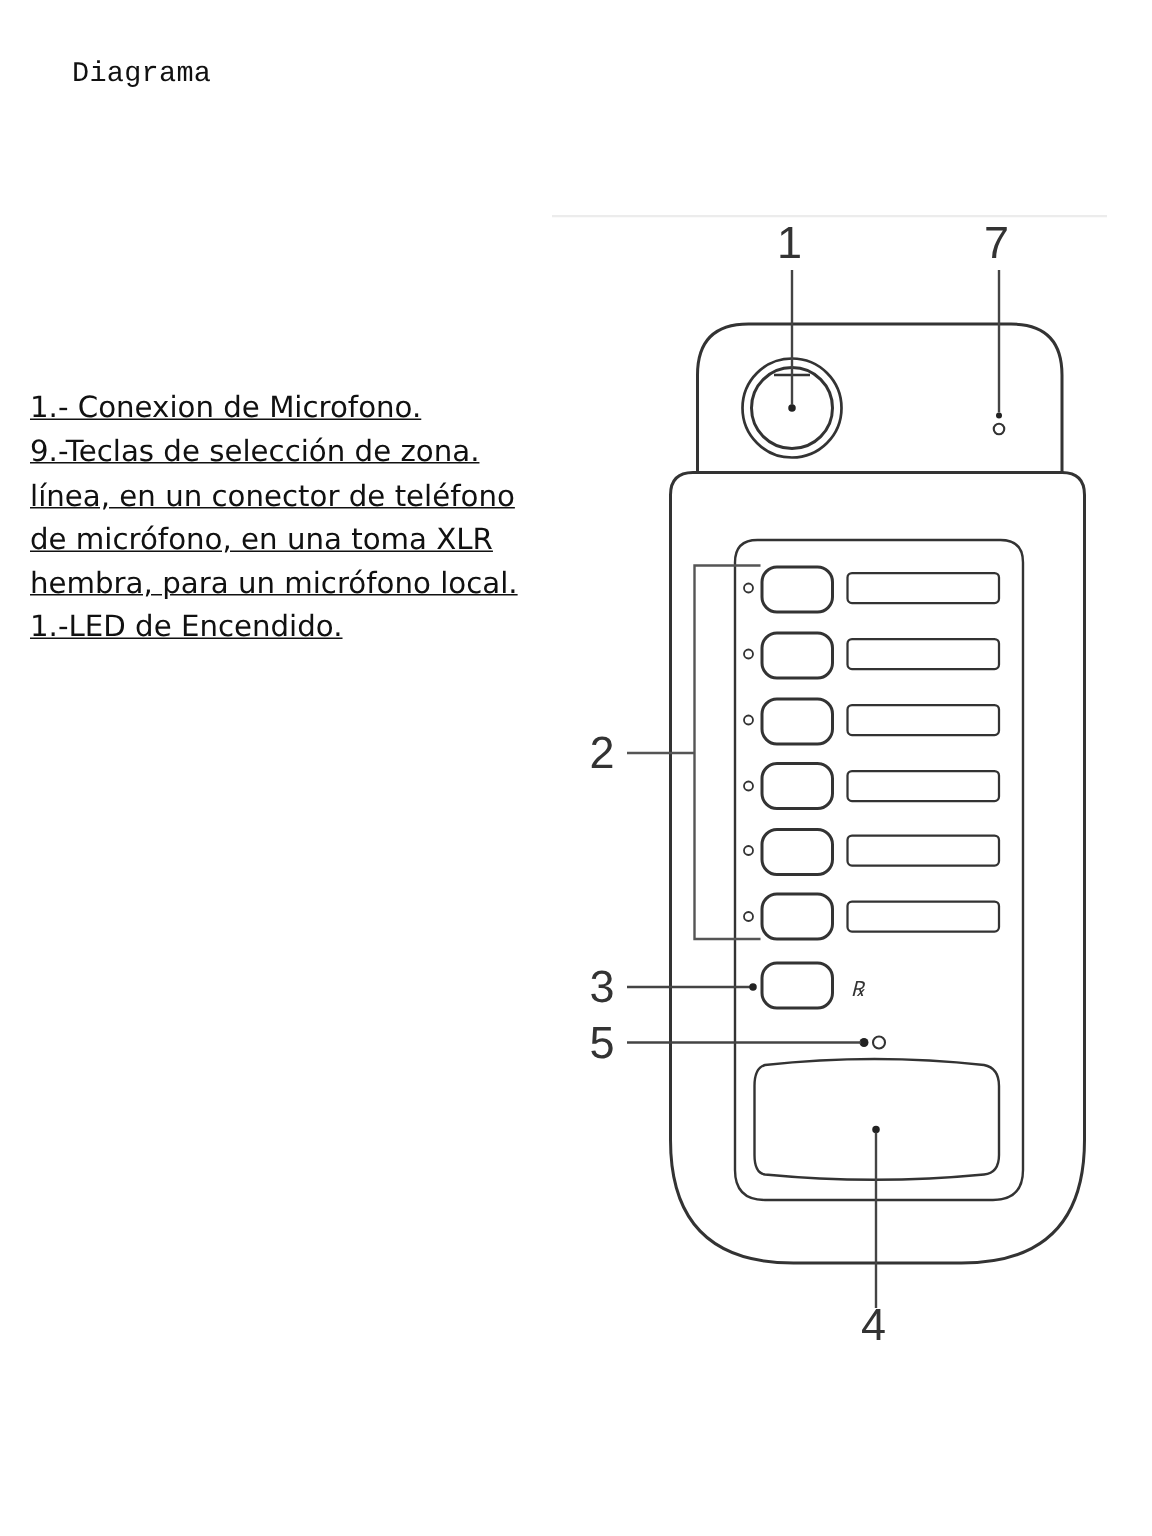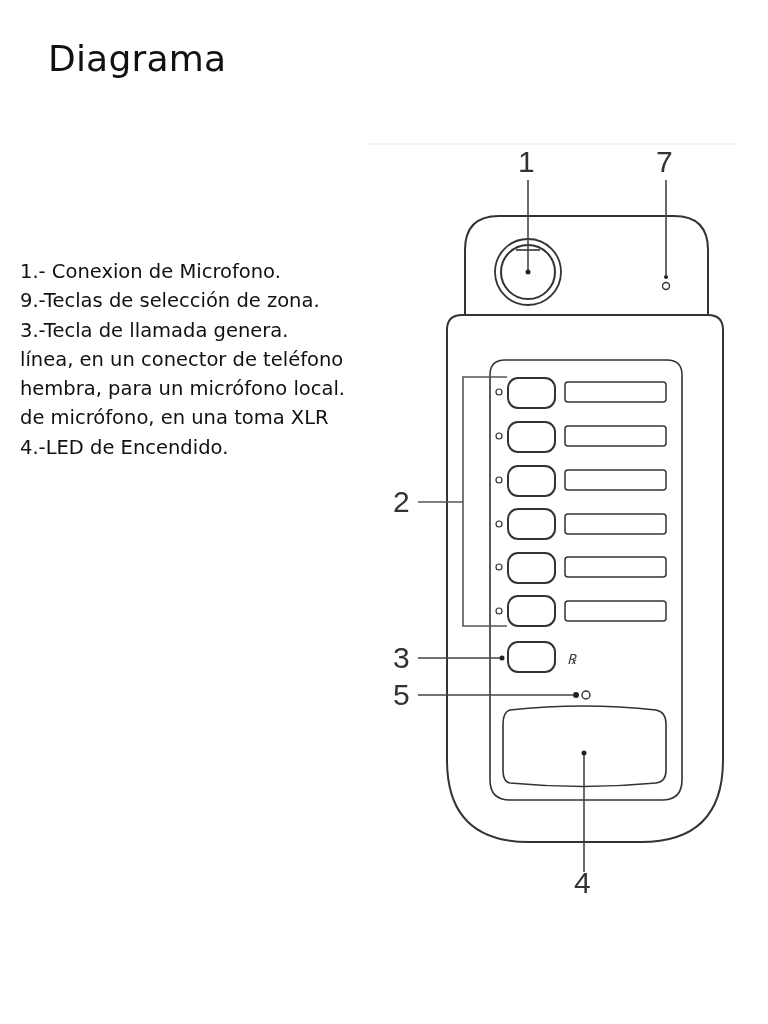--- a/index.html
+++ b/index.html
@@ -1,35 +1,34 @@
 <!DOCTYPE html>
 <html><head>
   <meta charset="utf-8">
   <style>
     html, body { margin: 0; padding: 0; background: #ffffff; }
     body { width: 768px; height: 1024px; position: relative; overflow: hidden; font-family: "DejaVu Sans", "Liberation Sans", sans-serif; color: #111; }
-    .title { position: absolute; left: 48px; top: 38px; font-size: 36px; font-weight: normal; color: #111; letter-spacing: 0.2px; }
+    .title { position: absolute; left: 48px; top: 38px; font-size: 19px; font-weight: normal; color: #111; letter-spacing: 0.2px; font-family: Liberation Mono, monospace; }
     .legend { position: absolute; left: 20px; top: 257px; width: 430px; font-size: 19.5px; line-height: 29.3px; color: #111; }
-    .legend div { white-space: nowrap; }
+    .legend div { white-space: nowrap; text-decoration: underline; }
     .figure { position: absolute; left: 0; top: 0; width: 768px; height: 1024px; }
     .callout { font-family: "Liberation Sans", sans-serif; font-size: 30px; fill: #333; }
   </style>
 </head>
 <body>
 
 <div class="title">Diagrama</div>
 
 <div class="legend">
   <div>1.- Conexion de Microfono.</div>
   <div>9.-Teclas de selección de zona.</div>
-  <div>3.-Tecla de llamada genera.</div>
   <div>línea, en un conector de teléfono</div>
+  <div>de  micrófono, en una toma XLR</div>
   <div>hembra, para un micrófono local.</div>
-  <div>de  micrófono, en una toma XLR</div>
-  <div>4.-LED de Encendido.</div>
+  <div>1.-LED de Encendido.</div>
 </div>
 
 <svg class="figure" width="768" height="1024" viewBox="0 0 768 1024" xmlns="http://www.w3.org/2000/svg">
 
   <line x1="368" y1="144" x2="738" y2="144" stroke="#ececec" stroke-width="1.5"></line>
 
   <g fill="none" stroke="#333" stroke-width="2">
     <path d="M465 315 L465 250 Q465 216 499 216 L674 216 Q708 216 708 250 L708 315"></path>
   </g>
 

